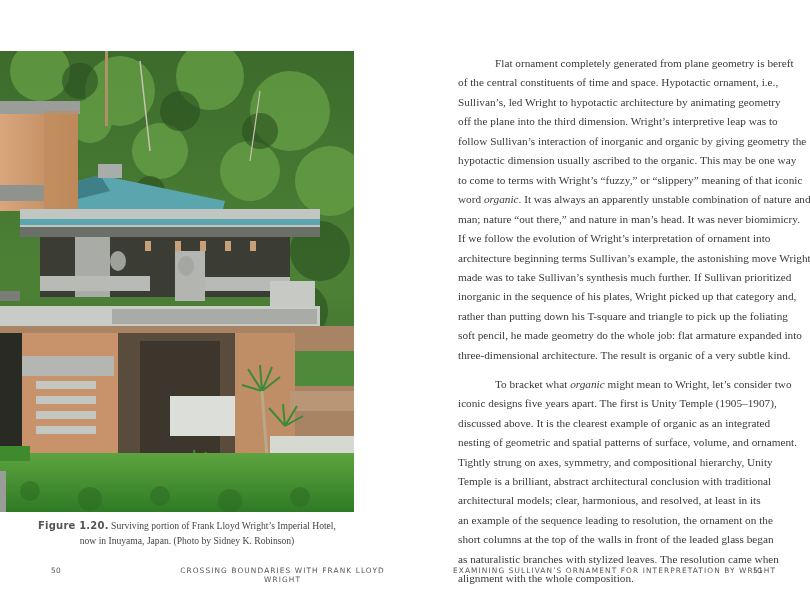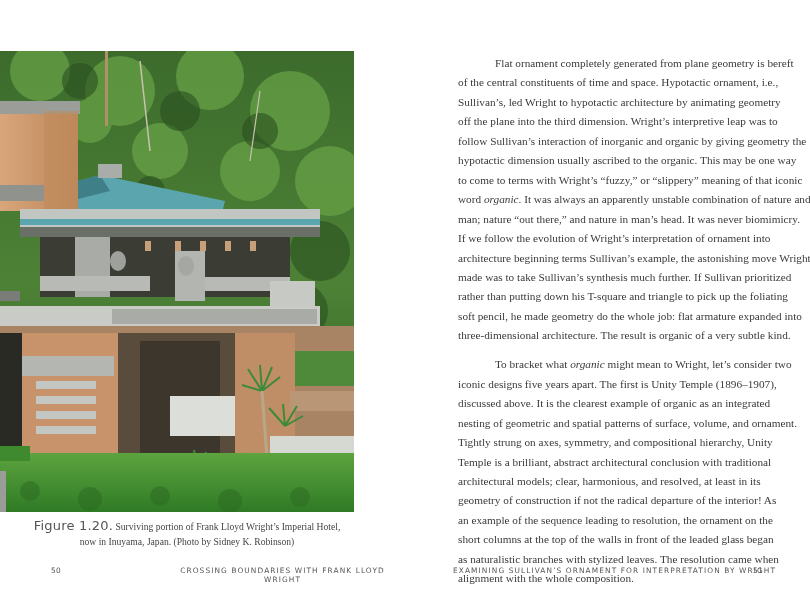--- a/index.html
+++ b/index.html
@@ -16,21 +16,21 @@
     position: absolute; left: 0; top: 51px; width: 354px; height: 461px; overflow: hidden;
     background: #2f5a26;
   }
   .photo svg { display: block; width: 354px; height: 461px; }
 
   .caption {
     position: absolute; left: 20px; top: 518px; width: 334px; text-align: center;
     font-size: 9.6px; line-height: 15px; color: #444;
   }
   .caption .fig-label {
-    font-family: "DejaVu Sans", sans-serif; font-size: 13px; font-weight: normal; color: #555; letter-spacing: 0.2px;
+    font-family: "DejaVu Sans", sans-serif; font-size: 10px; font-weight: bold; color: #555; letter-spacing: 0.2px;
   }
 
   .folio {
     position: absolute; top: 566px; font-family: "DejaVu Sans", sans-serif; font-size: 7.4px;
     letter-spacing: 1.1px; color: #555; text-transform: uppercase; text-align: center;
   }
   .folio-num { font-size: 7.4px; letter-spacing: 0.4px; }
 
   
   .body-text {
@@ -182,33 +182,33 @@
         <span class="ln">Sullivan’s, led Wright to hypotactic architecture by animating geometry</span>
         <span class="ln">off the plane into the third dimension. Wright’s interpretive leap was to</span>
         <span class="ln">follow Sullivan’s interaction of inorganic and organic by giving geometry the</span>
         <span class="ln">hypotactic dimension usually ascribed to the organic. This may be one way</span>
         <span class="ln">to come to terms with Wright’s “fuzzy,” or “slippery” meaning of that iconic</span>
         <span class="ln">word <em>organic</em>. It was always an apparently unstable combination of nature and</span>
         <span class="ln">man; nature “out there,” and nature in man’s head. It was never biomimicry.</span>
         <span class="ln">If we follow the evolution of Wright’s interpretation of ornament into</span>
         <span class="ln">architecture beginning terms Sullivan’s example, the astonishing move Wright</span>
         <span class="ln">made was to take Sullivan’s synthesis much further. If Sullivan prioritized</span>
+        <span class="ln">inorganic in the sequence of his plates, Wright picked up that category and,</span>
         <span class="ln">rather than putting down his T-square and triangle to pick up the foliating</span>
         <span class="ln">soft pencil, he made geometry do the whole job: flat armature expanded into</span>
         <span class="ln last">three-dimensional architecture. The result is organic of a very subtle kind.</span>
       </p>
     <p>
         <span class="ln indent">To bracket what <em>organic</em> might mean to Wright, let’s consider two</span>
-        <span class="ln">iconic designs five years apart. The first is Unity Temple (1896–1907),</span>
+        <span class="ln">iconic designs five years apart. The first is Unity Temple (1905–1907),</span>
         <span class="ln">discussed above. It is the clearest example of organic as an integrated</span>
         <span class="ln">nesting of geometric and spatial patterns of surface, volume, and ornament.</span>
         <span class="ln">Tightly strung on axes, symmetry, and compositional hierarchy, Unity</span>
         <span class="ln">Temple is a brilliant, abstract architectural conclusion with traditional</span>
         <span class="ln">architectural models; clear, harmonious, and resolved, at least in its</span>
-        <span class="ln">geometry of construction if not the radical departure of the interior! As</span>
         <span class="ln">an example of the sequence leading to resolution, the ornament on the</span>
         <span class="ln">short columns at the top of the walls in front of the leaded glass began</span>
         <span class="ln">as naturalistic branches with stylized leaves. The resolution came when</span>
         <span class="ln last">alignment with the whole composition.</span>
       </p>
 
   </div>
 
   <div class="folio" style="left:48px;">EXAMINING SULLIVAN’S ORNAMENT FOR INTERPRETATION BY WRIGHT</div>
   <div class="folio folio-num" style="left:348px;">51</div>

